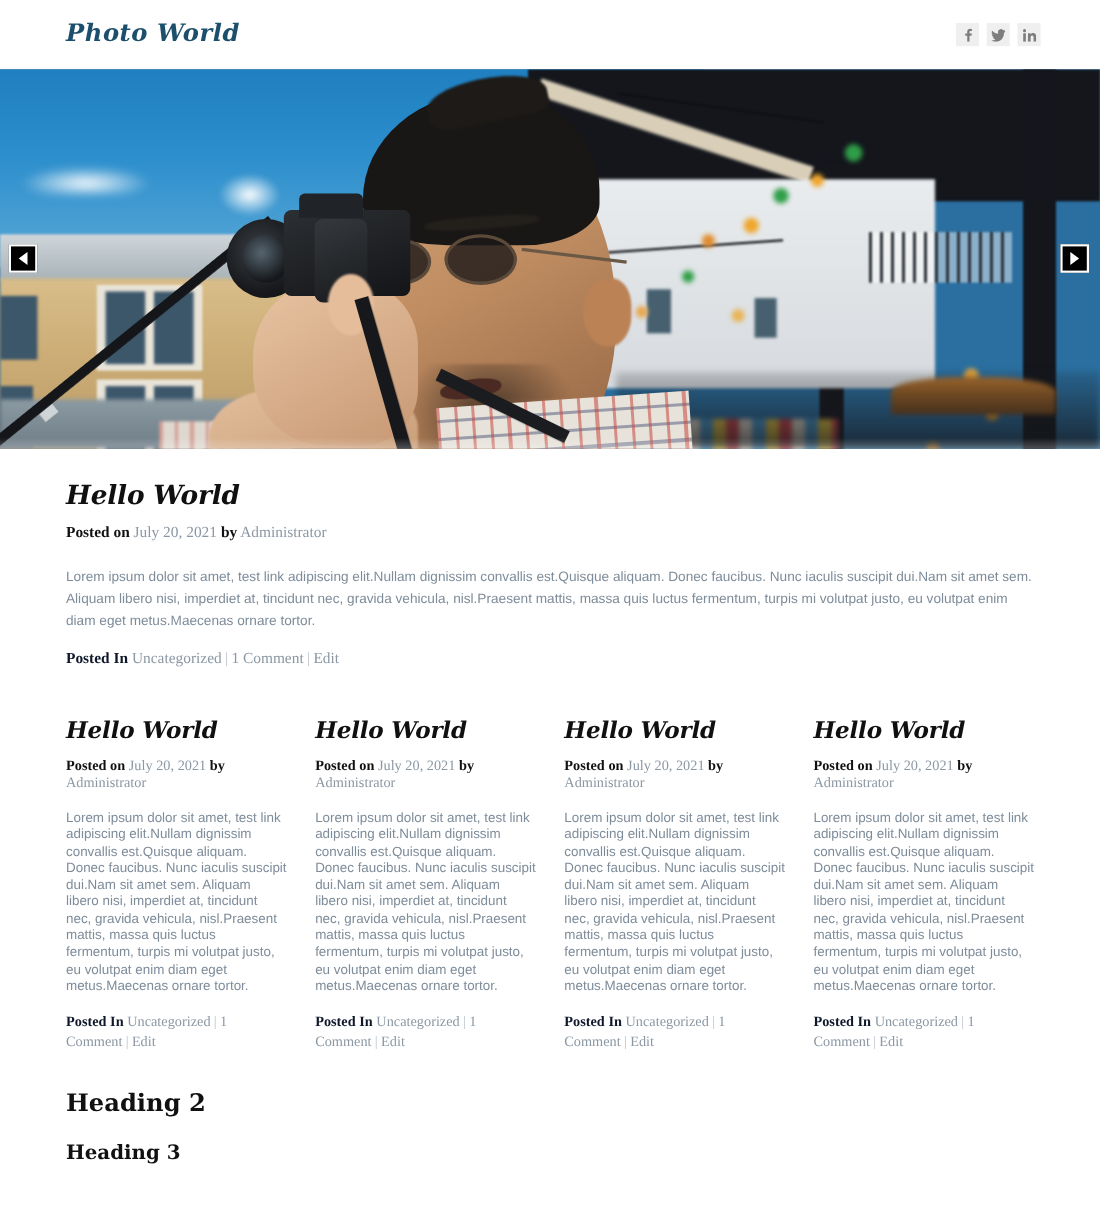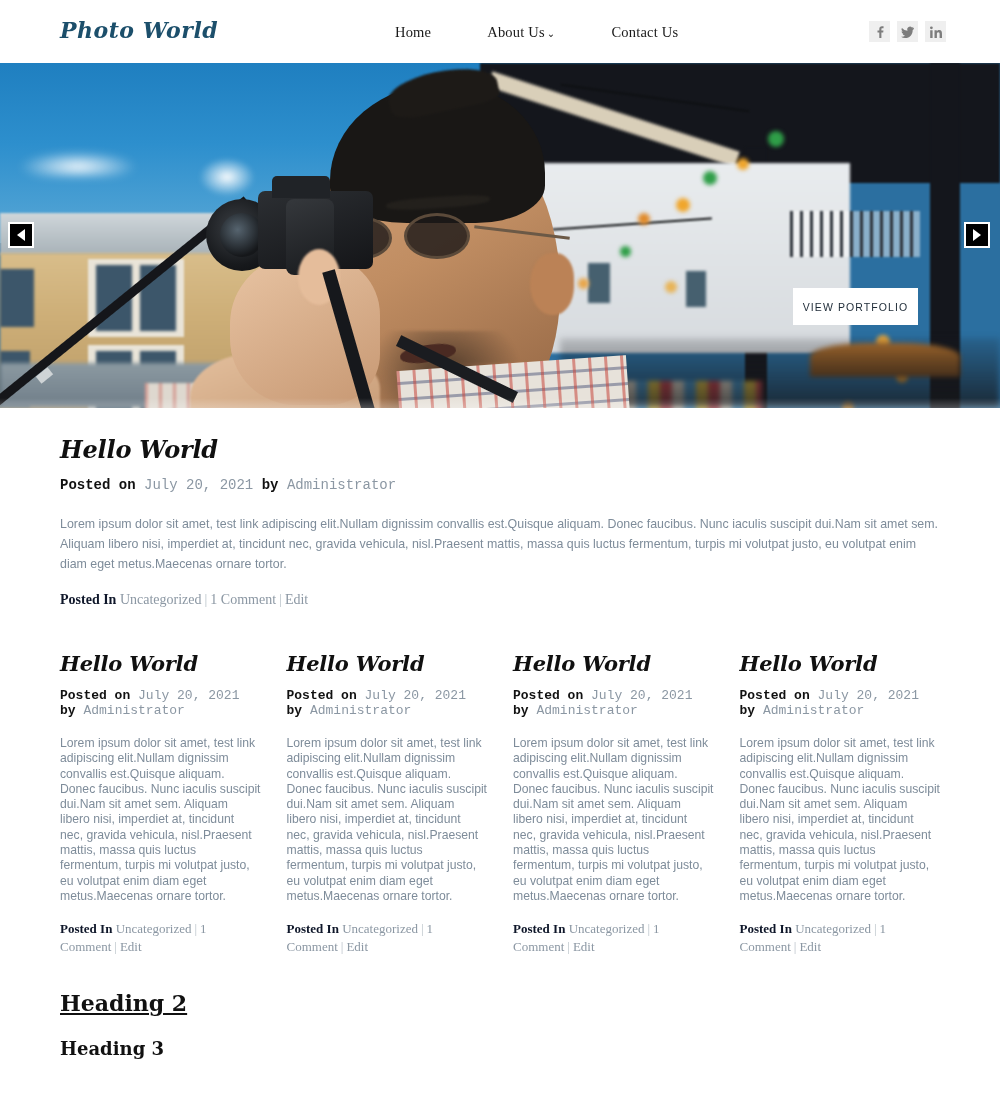--- a/index.html
+++ b/index.html
@@ -317,21 +317,21 @@
   .post-title {
     font-family: "DejaVu Serif", serif;
     font-style: italic; font-weight: bold;
     font-size: 24px; color: #101010;
     letter-spacing: -0.2px;
   }
   .featured .post-title { margin-top: 27px; }
 
   .post-meta {
     margin-top: 13px;
-    font-family: Liberation Mono, monospace;
+    font-family: Liberation Serif, serif;
     font-size: 14px; line-height: 1.2;
     color: #8b97a3;
   }
   .post-meta b { color: #111; font-weight: bold; }
   .meta-link { color: #8b97a3; cursor: pointer; }
 
   .post-body {
     margin-top: 20px;
     font-family: "Liberation Sans", sans-serif;
     font-size: 12.4px; line-height: 20px;
@@ -362,41 +362,29 @@
   .grid-post .post-body { margin-top: 17px; font-size: 12.2px; line-height: 15.3px; }
   .grid-post .post-footer { margin-top: 16px; font-size: 13px; line-height: 18px; }
 
   
   .headings { margin-top: 34px; }
   .hd {
     font-family: "DejaVu Serif", serif;
     font-weight: bold; color: #111;
   }
   .hd1 { font-size: 31px; }
-  .hd2 { font-size: 22px; margin-top: 11px; text-decoration: underline; }
+  .hd2 { font-size: 22px; margin-top: 11px; }
   .hd3 { font-size: 18px; margin-top: 22px; }
 </style>
 </head>
 <body>
 
 <header class="site-header">
   <div class="logo">Photo World</div>
 
-  <nav class="main-nav">
-    <span class="nav-item">
-      <span>Home</span>
-    </span>
-    <span class="nav-item">
-      <span>About Us</span>
-      <span class="nav-caret">⌄</span>
-    </span>
-    <span class="nav-item">
-      <span>Contact Us</span>
-    </span>
-  </nav>
 
   <div class="social-links">
     <span class="social-btn">
       <svg width="12" height="12" viewBox="0 0 12 12">
           <path d="M7.4 12V6.6h1.8l.27-2.1H7.4V3.16c0-.6.17-1.02 1.04-1.02h1.1V.27C9.35.25 8.7.2 7.95.2 6.37.2 5.3 1.16 5.3 2.93V4.5H3.5v2.1h1.8V12z" fill="#7d7d7d"></path>
         </svg>
     </span>
     <span class="social-btn">
       <svg width="13" height="12" viewBox="0 0 13 12">
           <path d="M13 1.9c-.48.2-1 .35-1.53.42.55-.33.97-.85 1.17-1.47-.52.3-1.09.52-1.7.64A2.66 2.66 0 0 0 6.4 4.1c0 .21.02.41.07.6a7.56 7.56 0 0 1-5.5-2.78 2.66 2.66 0 0 0 .83 3.55 2.64 2.64 0 0 1-1.21-.33v.03c0 1.29.92 2.37 2.14 2.61-.22.06-.46.09-.7.09-.17 0-.34-.01-.5-.04a2.67 2.67 0 0 0 2.49 1.85A5.34 5.34 0 0 1 0 10.78 7.53 7.53 0 0 0 4.09 12c4.9 0 7.59-4.07 7.59-7.6v-.35c.52-.38.97-.85 1.32-1.39z" fill="#7d7d7d"></path>
@@ -486,21 +474,20 @@
     <div class="hero-fade-bottom"></div>
   </div>
 
   <div class="carousel-arrow prev">
     <span class="tri"></span>
   </div>
   <div class="carousel-arrow next">
     <span class="tri"></span>
   </div>
 
-  <div class="portfolio-btn">VIEW PORTFOLIO</div>
 </section>
 
 <main class="content">
 
   <article class="featured">
     <h1 class="post-title">Hello World</h1>
 
     <div class="post-meta">
       <b>Posted on</b>
       <span class="meta-link">July 20, 2021</span>

